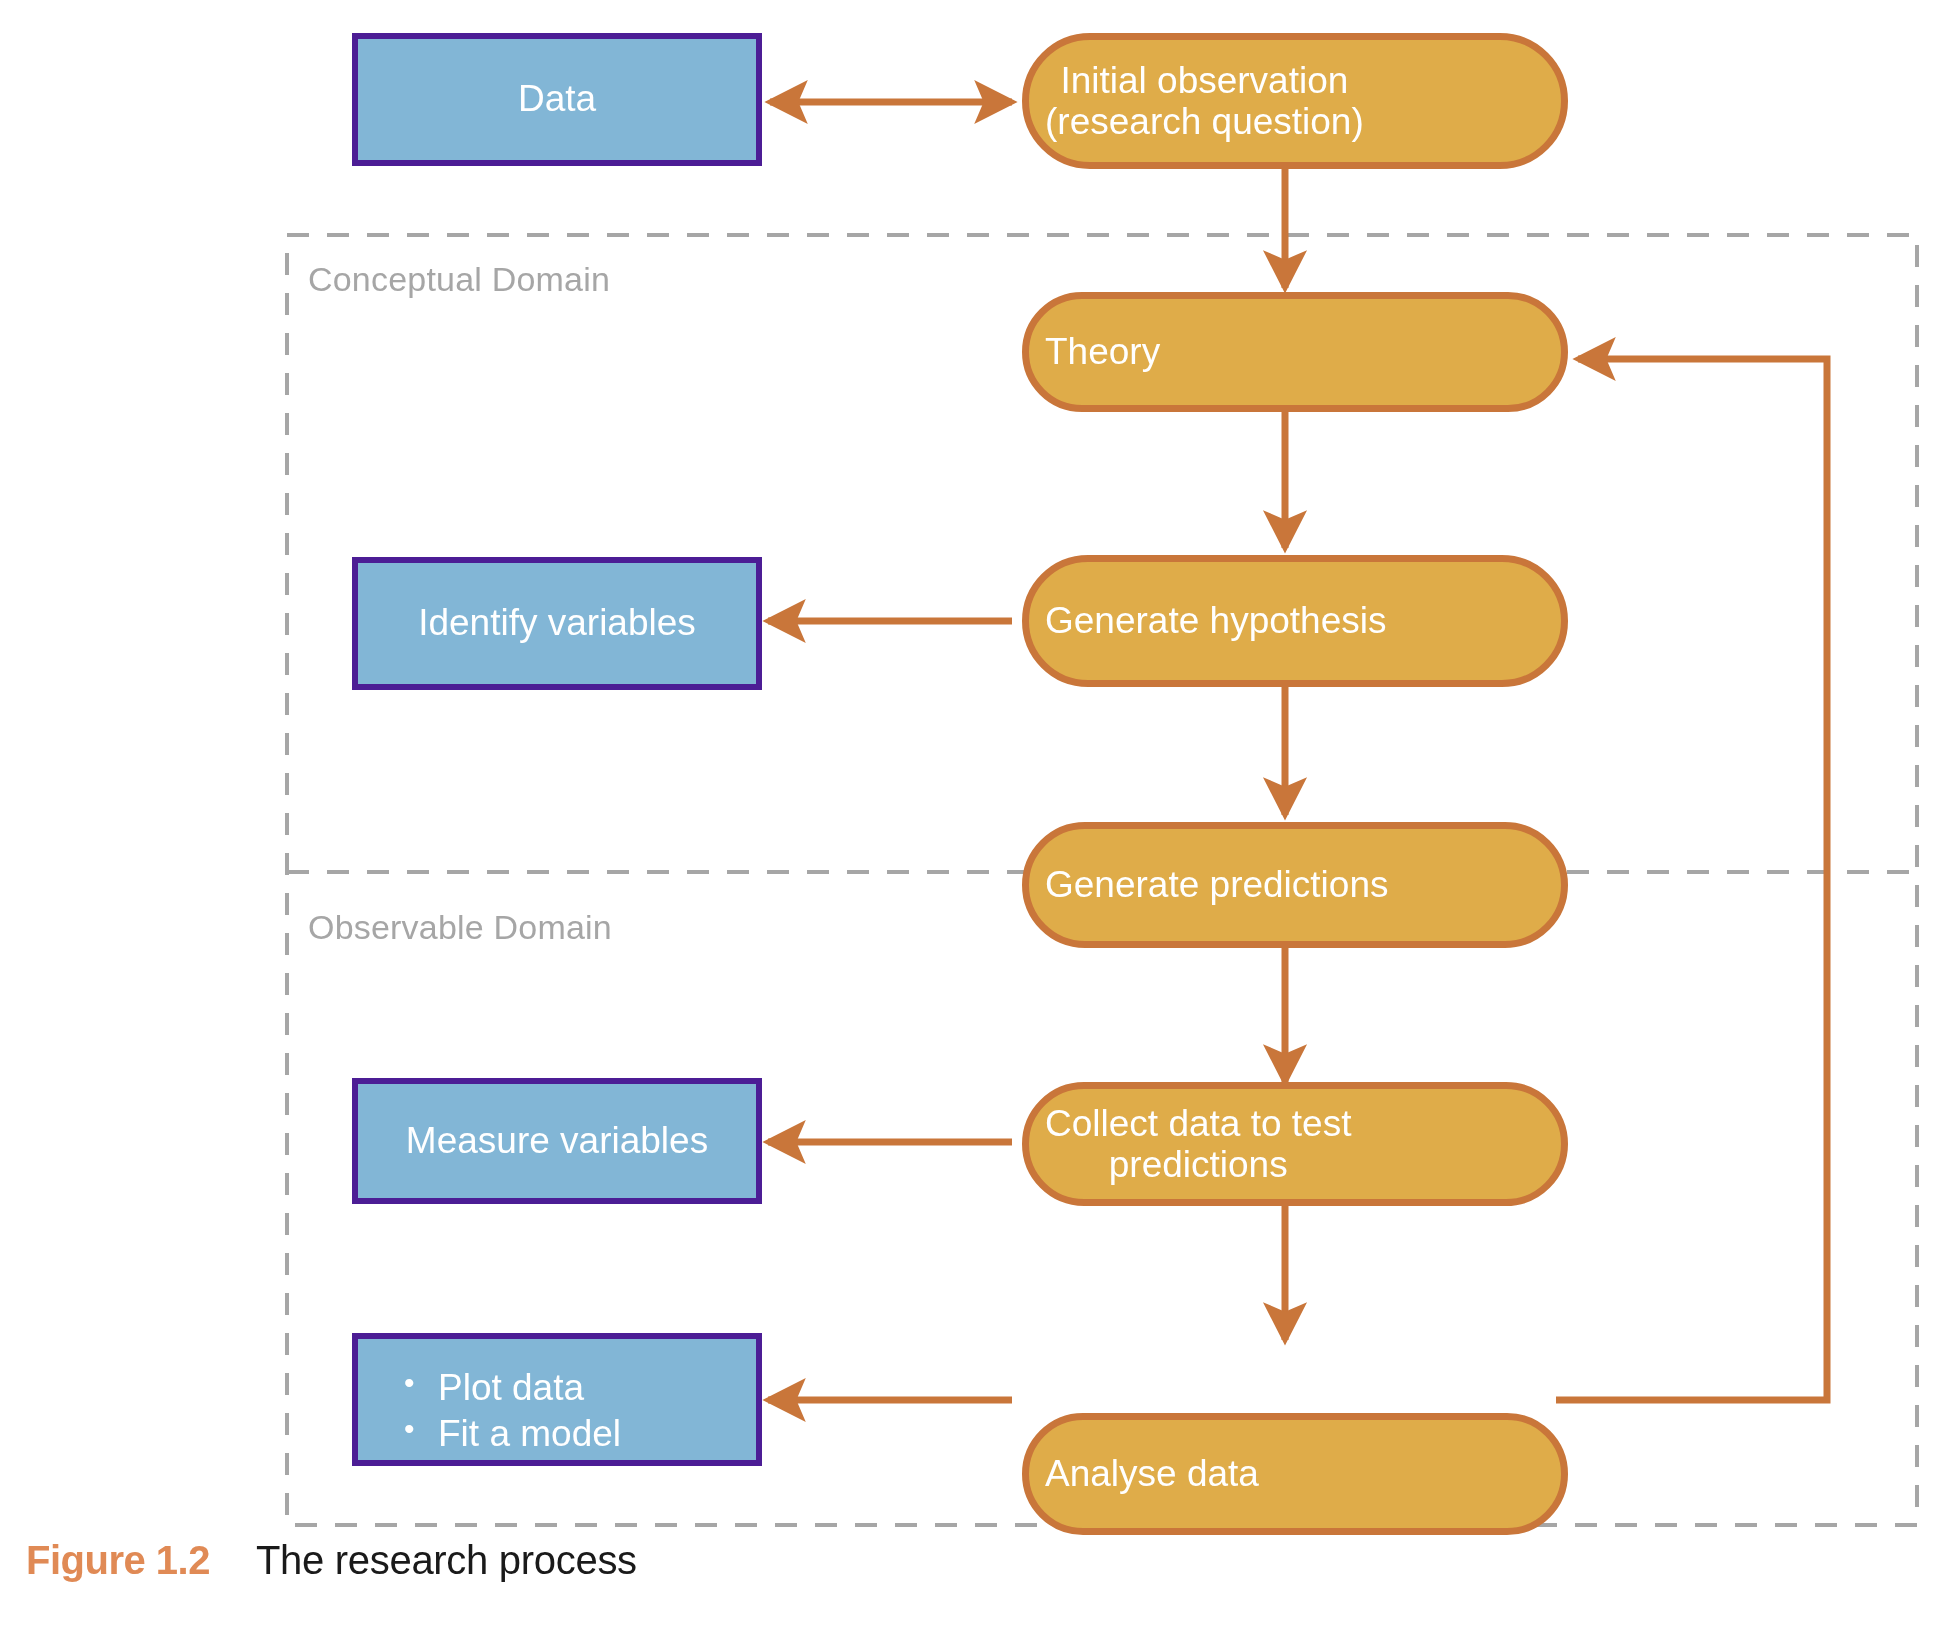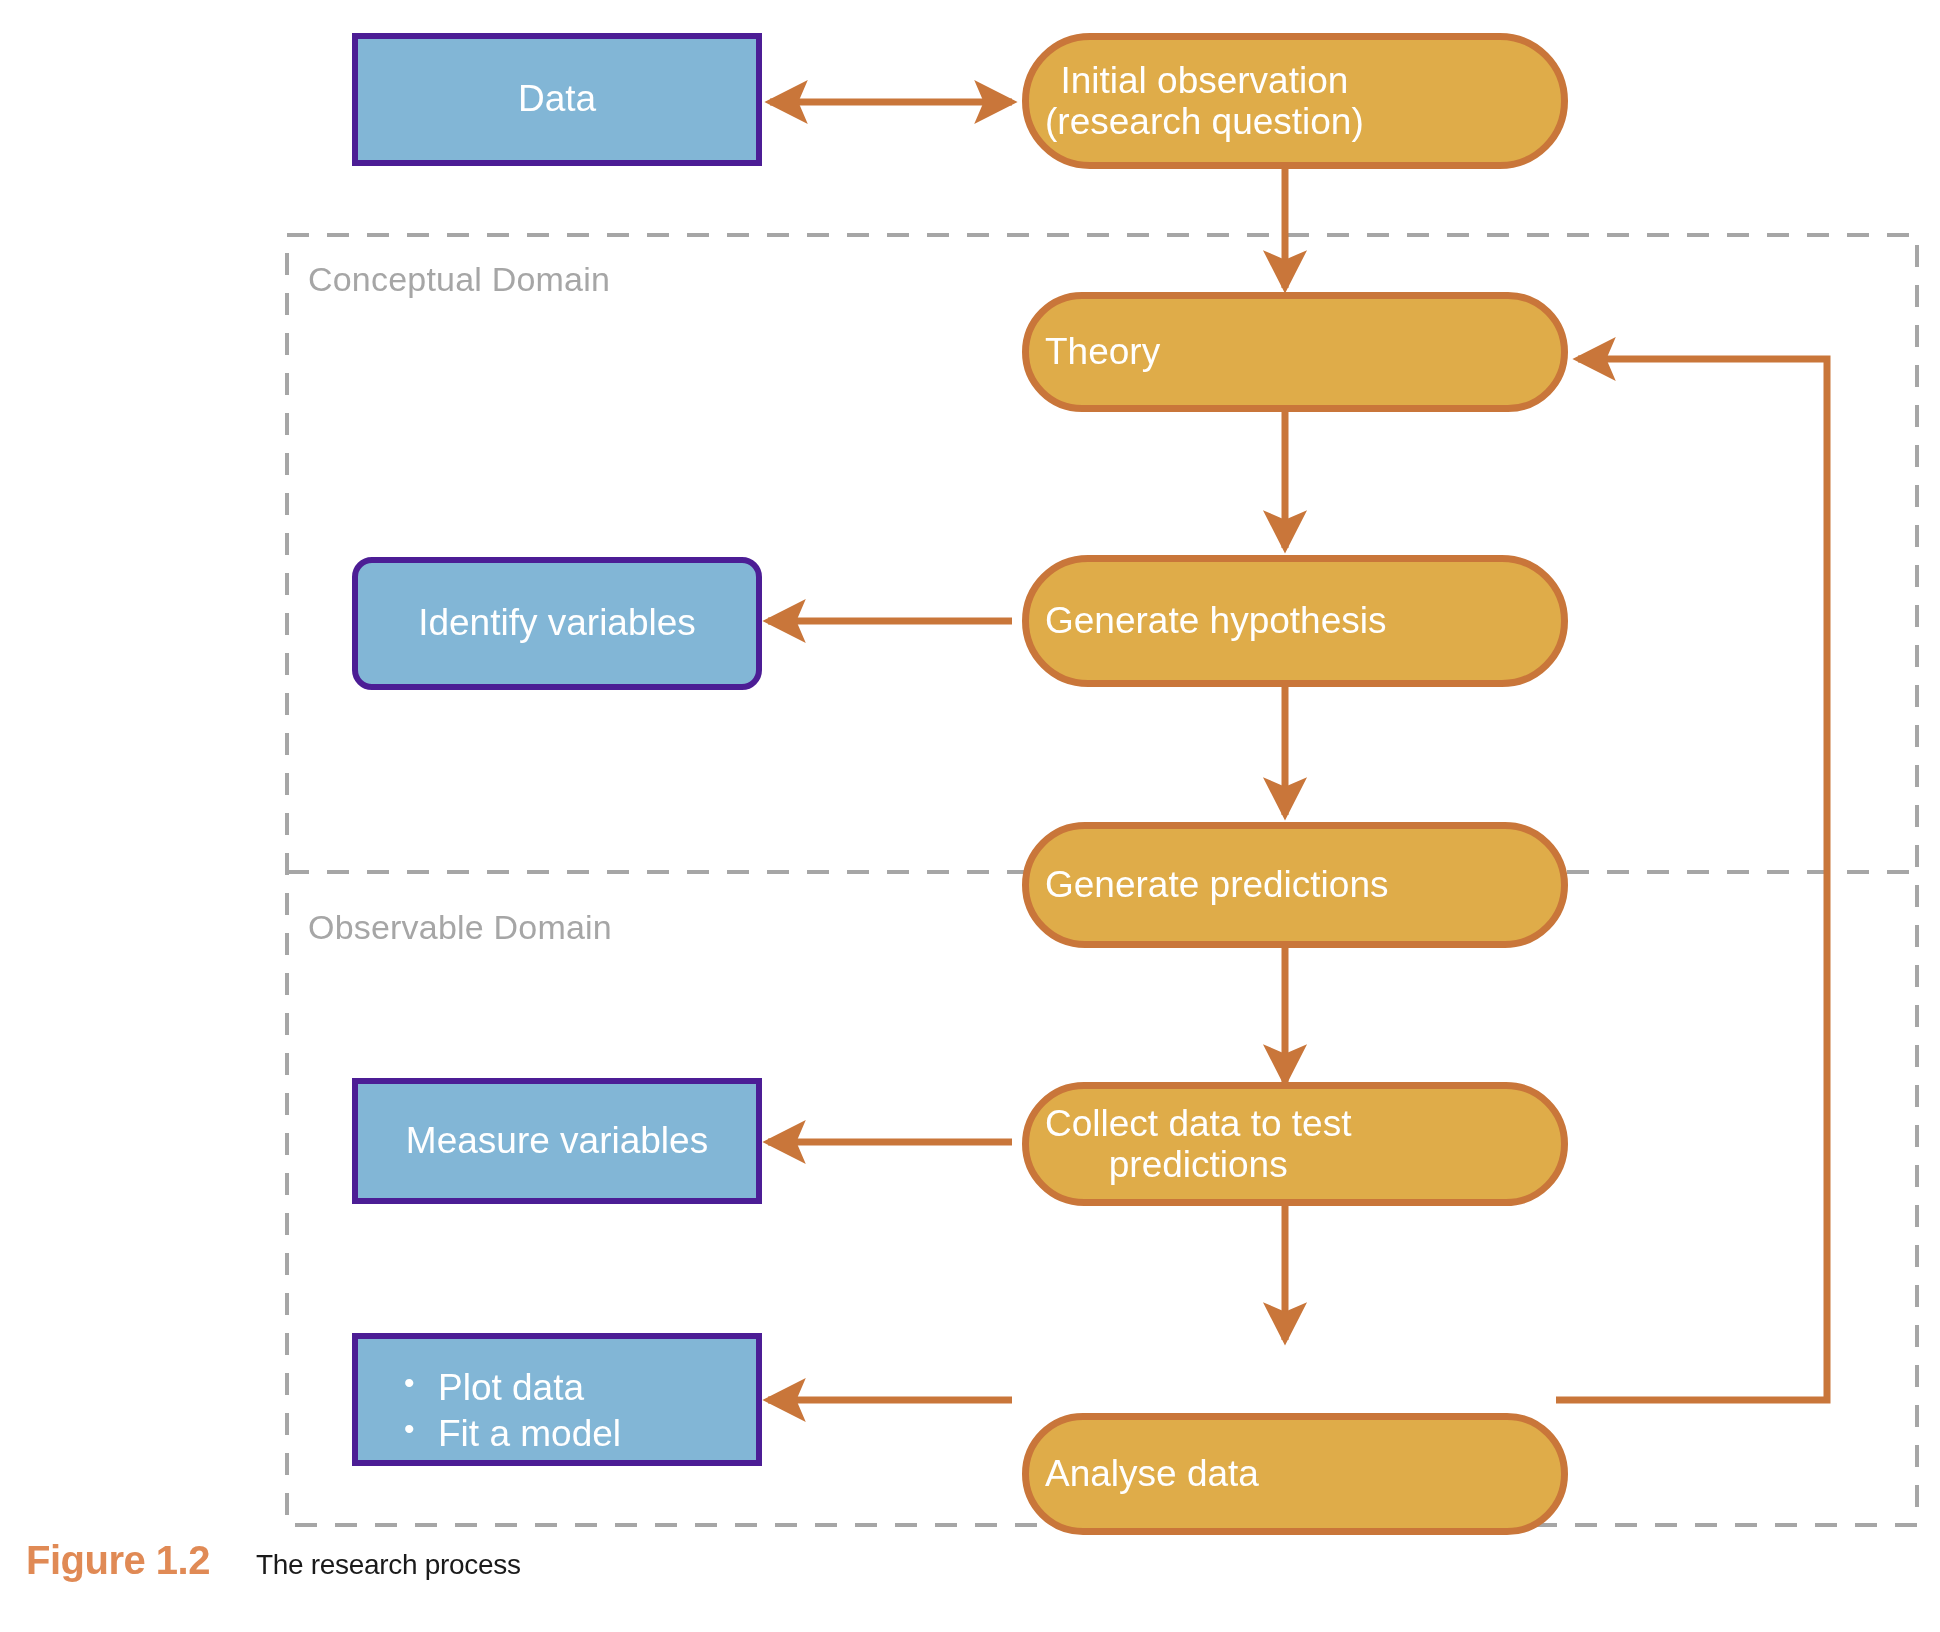--- a/index.html
+++ b/index.html
@@ -103,21 +103,21 @@
     font-family: "Liberation Sans", sans-serif;
   }
   #caption .fig-num {
     color: #e08a55;
     font-weight: bold;
     font-size: 40px;
     letter-spacing: -0.5px;
   }
   #caption .fig-title {
     color: #1a1a1a;
-    font-size: 28px;
+    font-size: 40px;
     margin-left: 46px;
     letter-spacing: -0.3px;
   }
 </style>
 </head>
 <body>
 
 <div id="stage">
 
   <svg class="layer" viewBox="0 0 1940 1632">
@@ -155,21 +155,21 @@
     <path d="M1556,1400 L1827,1400 L1827,359 L1578,359" fill="none" stroke="#c9763a" stroke-width="7" marker-end="url(#arrowEnd)"></path>
   </svg>
 
   <div class="domain-label" id="label-conceptual">Conceptual Domain</div>
   <div class="domain-label" id="label-observable">Observable Domain</div>
 
   <div class="bluebox" style="left:352px; top:33px; width:410px; height:133px;">
     <span class="box-text">Data</span>
   </div>
 
-  <div class="bluebox" style="left:352px; top:557px; width:410px; height:133px;border-radius:20px;">
+  <div class="bluebox" style="left:352px; top:557px; width:410px; height:133px;">
     <span class="box-text">Identify variables</span>
   </div>
 
   <div class="bluebox" style="left:352px; top:1078px; width:410px; height:126px;">
     <span class="box-text">Measure variables</span>
   </div>
 
   <div class="bluebox list" style="left:352px; top:1333px; width:410px; height:133px;">
     <ul>
       <li>Plot data</li>

